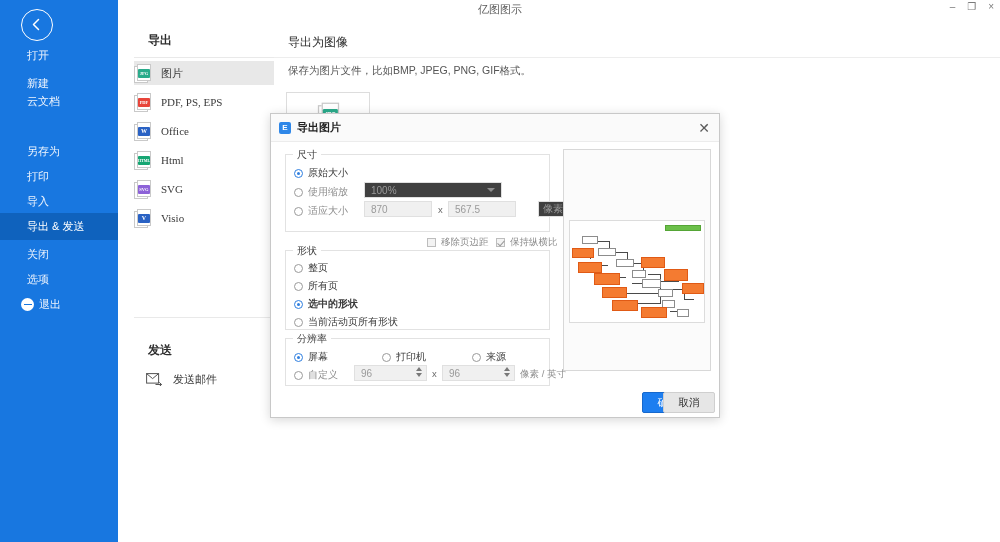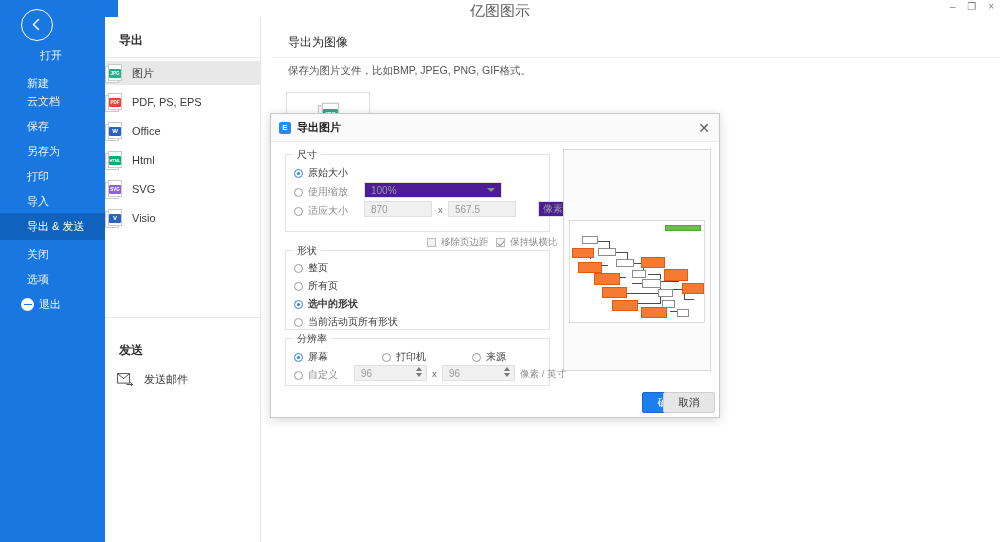--- a/index.html
+++ b/index.html
@@ -11,21 +11,21 @@
     background: #ffffff;
   }
 
   
   .titlebar {
     position: absolute; top: 0; left: 0; width: 1000px; height: 17px;
     background: #ffffff;
   }
   .titlebar-title {
     position: absolute; left: 0; top: 2px; width: 1000px;
-    text-align: center; font-size: 15px; color: #5b5b5b;
+    text-align: center; font-size: 11px; color: #5b5b5b;
   }
   .win-btns {
     position: absolute; right: 6px; top: 1px;
     display: flex; gap: 12px; align-items: center;
   }
   .win-btn { font-size: 10px; color: #7b7b7b; line-height: 12px; cursor: default; }
 
   
   .account {
     position: absolute; right: 6px; top: 18px;
@@ -74,22 +74,22 @@
     width: 13px; height: 13px; border-radius: 50%; background: #ffffff;
     position: relative; flex: 0 0 auto;
   }
   .minus-circle::after {
     content:""; position: absolute; left: 2.5px; top: 5.6px;
     width: 8px; height: 1.8px; background: #1877e0;
   }
 
   
   .exportcol {
-    position: absolute; left: 105px; top: 17px; width: 156px; height: 525px;
-    background: #ffffff; border-right: 1px solid #e6e6e6;
+    position: absolute; left: 134px; top: 17px; width: 156px; height: 525px;
+    background: #ffffff; border-right: 1px solid #e6e6e6; font-family: Liberation Serif, serif;
   }
   .col-title {
     position: absolute; left: 14px; top: 15px;
     font-size: 12px; font-weight: bold; color: #2e2e2e;
   }
   .col-sep {
     position: absolute; left: 0; width: 156px; height: 1px; background: #e9e9e9;
   }
   .fmt-item {
     position: absolute; left: 0; width: 156px; height: 24px;
@@ -192,21 +192,21 @@
   }
   .rlabel { font-size: 10px; color: #3a3a3a; white-space: nowrap; }
   .rlabel.dim { color: #8d8d8d; }
 
   .textinput {
     position: absolute; background: #f0f0f0; border: 1px solid #e0e0e0;
     font-size: 10px; color: #9a9a9a; display: flex; align-items: center;
     padding-left: 6px;
   }
   .dropdown {
-    position: absolute; background: #4c1d95; border: 1px solid #e0e0e0;
+    position: absolute; background: #404040; border: 1px solid #e0e0e0;
     font-size: 10px; color: #9a9a9a; display: flex; align-items: center;
     padding-left: 6px;
   }
   .dd-caret {
     position: absolute; right: 6px; top: 50%; margin-top: -2px;
     width: 0; height: 0; border-left: 4px solid transparent;
     border-right: 4px solid transparent; border-top: 4px solid #8d8d8d;
   }
   .xsep { position: absolute; font-size: 9.5px; color: #6b6b6b; }
 
@@ -287,31 +287,28 @@
   <span class="caret-small"></span>
 </div>
 
 <div class="sidebar">
   <div class="back-circle">
     <svg width="17" height="17" viewBox="0 0 17 17">
       <path d="M10.5 3.5 L5.5 8.5 L10.5 13.5" fill="none" stroke="#ffffff" stroke-width="1.5" stroke-linecap="round" stroke-linejoin="round"></path>
     </svg>
   </div>
 
-  <div class="side-item" style="top:42px;margin-left:13px;">
+  <div class="side-item" style="top:42px;">
       <span>打开</span>
     </div>
   <div class="side-item" style="top:70px;">
       <span>新建</span>
     </div>
   <div class="side-item" style="top:88px;">
       <span>云文档</span>
-    </div>
-  <div class="side-item" style="top:113px;">
-      <span>保存</span>
     </div>
   <div class="side-item" style="top:138px;">
       <span>另存为</span>
     </div>
   <div class="side-item" style="top:163px;">
       <span>打印</span>
     </div>
   <div class="side-item" style="top:188px;">
       <span>导入</span>
     </div>

